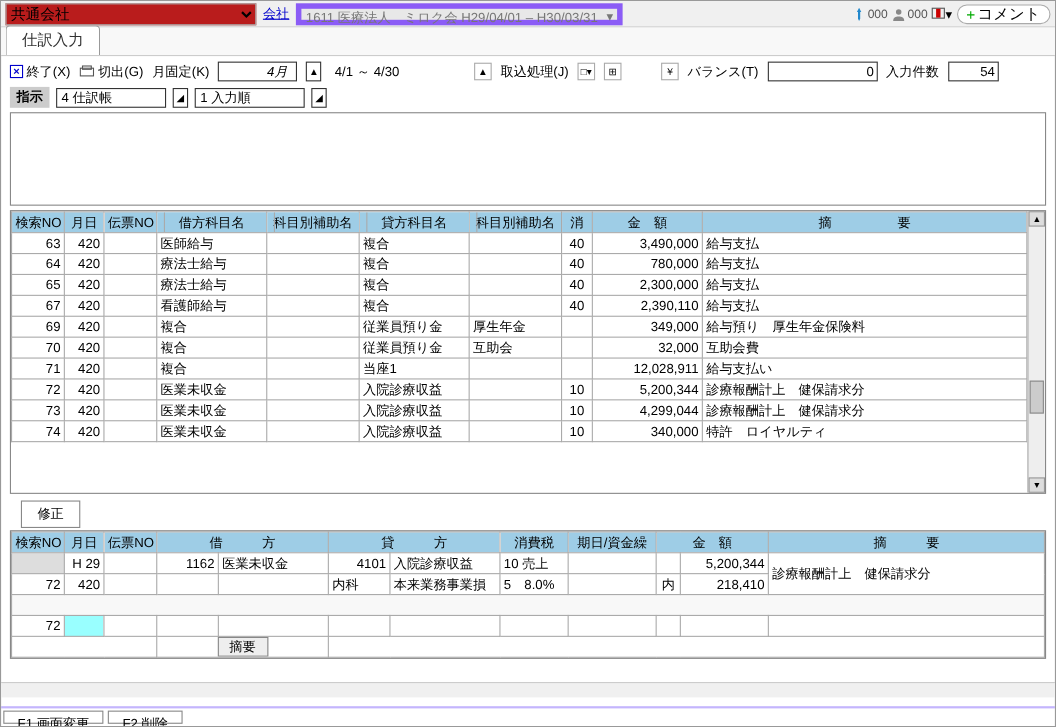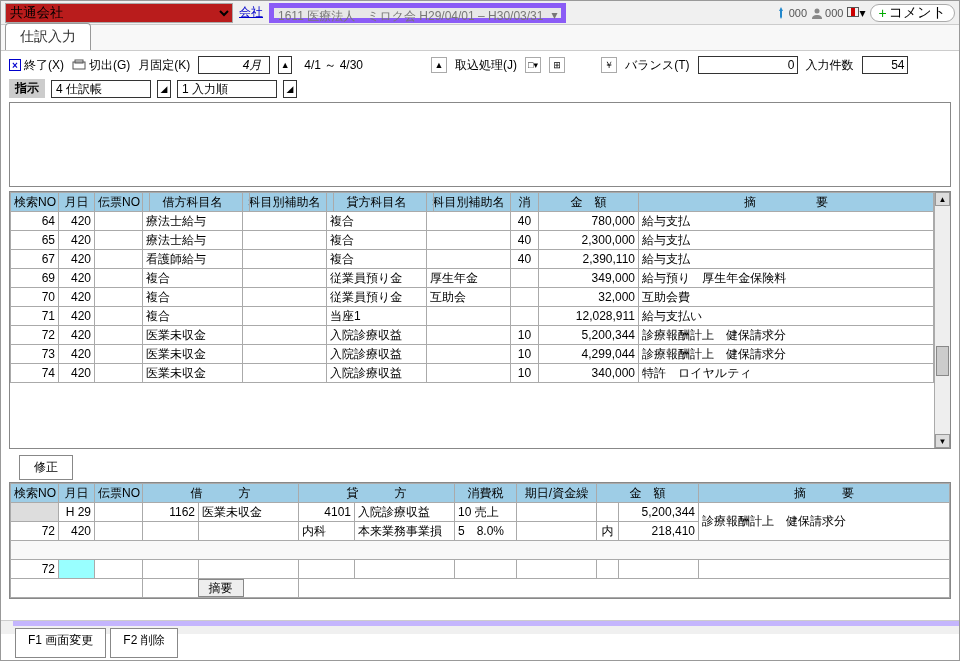--- a/index.html
+++ b/index.html
@@ -57,21 +57,21 @@
 .detail-wrap { margin: 0 8px; border: 1px solid #888; }
 table.detail { width: 100%; border-collapse: collapse; table-layout: fixed; }
 table.detail th, table.detail td { border: 1px solid #aaa; height: 19px; padding: 0 3px; white-space: nowrap; overflow: hidden; }
 table.detail th { background: #9ecde6; font-weight: normal; text-align: center; }
 .detail-hl { background: #99ffff; }
 .detail-gray { background: #ddd; }
 .summary-row td.btn { background: #fff; text-align: center; }
 .r3-bg td { background: #f8f8f8; height: 20px; }
 .memo-btn { border: 1px solid #888; background: #eee; padding: 1px 10px; }
 
-.footer { position: absolute; bottom: 0; left: 12px; right: 0; border-top: 5px solid #c4b5fd; height: 39px; display: flex; }
+.footer { position: absolute; bottom: 0; left: 0; right: 0; border-top: 2px solid #c4b5fd; height: 18px; display: flex; }
 .footer .fbtn { border: 1px solid #888; margin: 2px; padding: 3px 12px; background: #fff; }
 .status { position: absolute; bottom: 26px; left: 0; right: 0; height: 14px; border-top: 1px solid #ccc; background: #f0f0f0; }
 </style>
 </head>
 <body>
 
 
 
 <div class="topbar">
   <select class="company"><option>共通会社</option></select>
@@ -165,20 +165,32 @@
             <th class="split">借方科目名</th>
             <th class="split">科目別補助名</th>
             <th class="split">貸方科目名</th>
             <th class="split">科目別補助名</th>
             <th>消</th>
             <th>金　額</th>
             <th>摘　　　　　要</th>
           </tr>
         </thead>
       <tbody id="main-body">
+          <tr>
+            <td class="r">63</td>
+            <td class="r">420</td>
+            <td class="r"></td>
+            <td>医師給与</td>
+            <td></td>
+            <td>複合</td>
+            <td></td>
+            <td class="c">40</td>
+            <td class="r">3,490,000</td>
+            <td>給与支払</td>
+          </tr>
           <tr>
             <td class="r">64</td>
             <td class="r">420</td>
             <td class="r"></td>
             <td>療法士給与</td>
             <td></td>
             <td>複合</td>
             <td></td>
             <td class="c">40</td>
             <td class="r">780,000</td>

